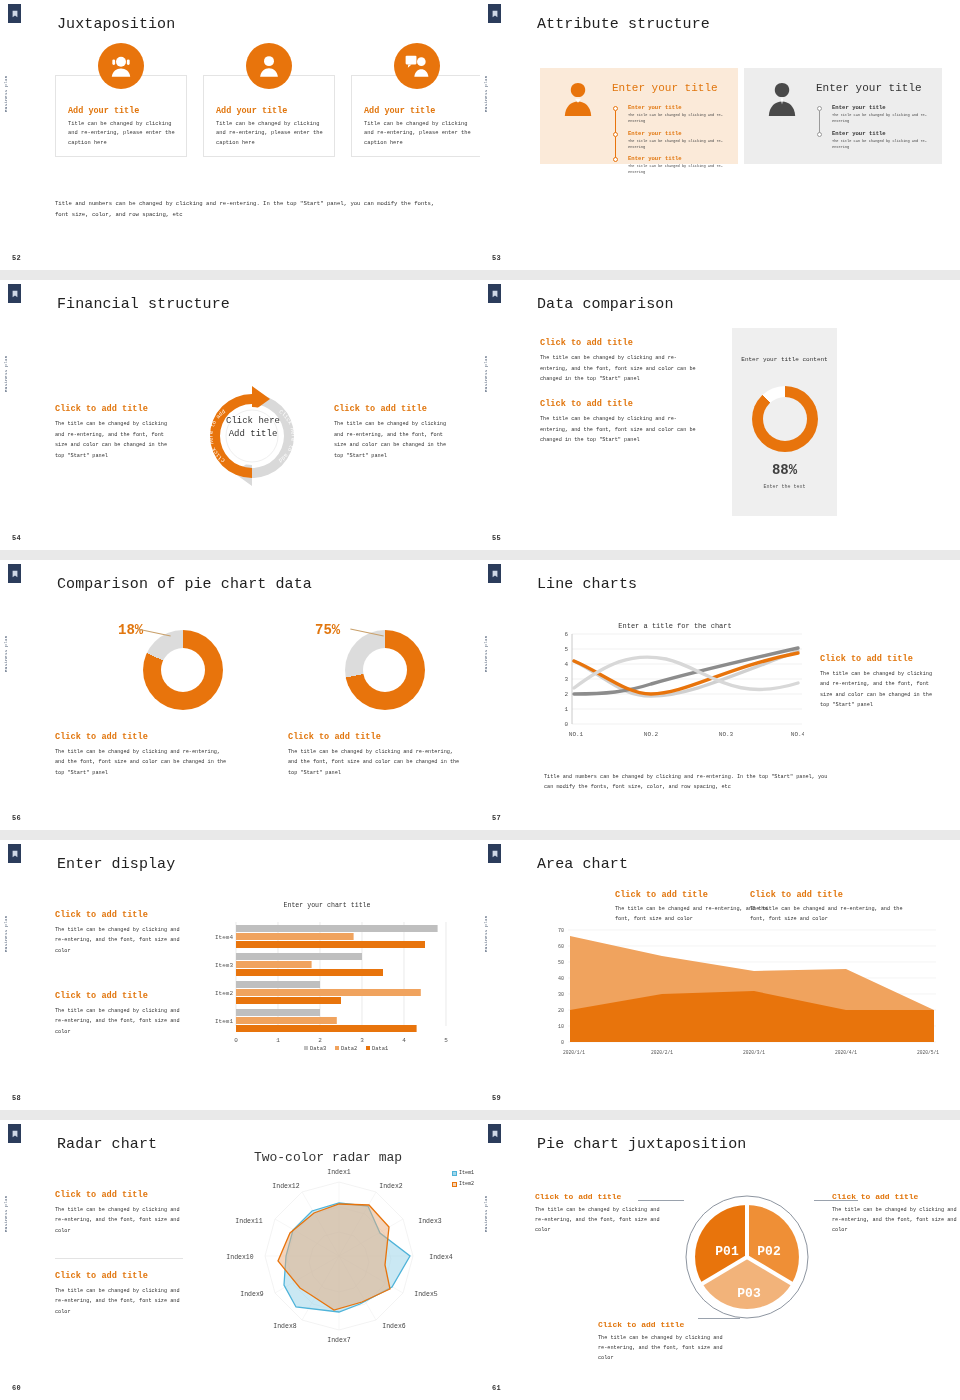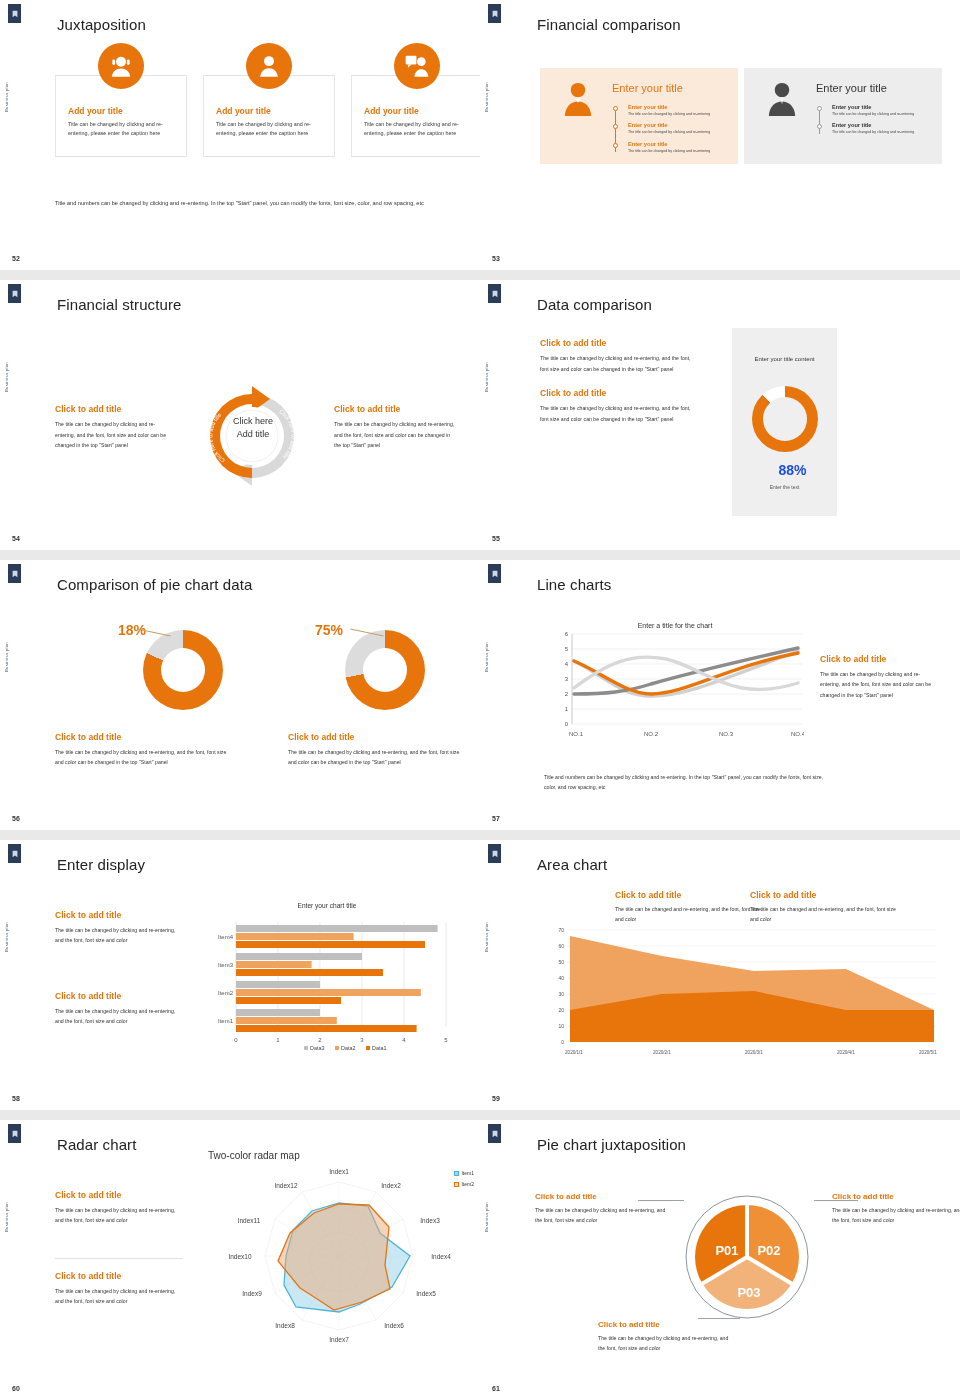--- a/index.html
+++ b/index.html
@@ -2,21 +2,21 @@
 <html><head>
 <meta charset="utf-8">
 <style>
   * { box-sizing: border-box; margin:0; padding:0; }
   body {
     width: 960px; height: 1400px;
     background: #e9e9e9;
     font-family: "Liberation Sans", sans-serif;
     overflow: hidden;
   }
-  .grid { display: grid; grid-template-columns: 480px 480px; grid-auto-rows: 280px; }
+  .grid { display: grid; grid-template-columns: 480px 480px; grid-auto-rows: 280px; font-family: Liberation Mono, monospace; }
   .slide { position: relative; background: #fff; width: 480px; height: 270px; overflow: hidden; }
   .slide.row-last { height: 280px; }
   .badge { position:absolute; left:8px; top:4px; width:13px; height:19px; background:#2b3c5b; display:flex; align-items:center; justify-content:center; }
   .badge svg { width:8px; height:8px; }
   .vlabel { position:absolute; left:4px; top:112px; font-size:4.2px; color:#4a5a72; letter-spacing:.3px;
             transform: rotate(-90deg); transform-origin: left top; white-space:nowrap; }
   .pagenum { position:absolute; left:12px; bottom:8px; font-size:7px; color:#333; font-weight:bold; letter-spacing:.2px;}
   .stitle { position:absolute; left:57px; top:16px; font-size:15px; color:#222; font-weight:normal; letter-spacing:.1px; }
   .orange { color:#e1760e; }
 
@@ -53,21 +53,21 @@
 
   
   .s55 .lefttxt { position:absolute; left:60px; top:58px; width:160px;}
   .s55 .h { font-size:8.6px; font-weight:bold; color:#e1760e; margin-bottom:5px;}
   .s55 .p { font-size:5.2px; color:#333; line-height:2.05; margin-bottom:14px;}
   .s55 .box { position:absolute; top:48px; width:105px; height:188px; background:#efefef; }
   .s55 .b1 { left:252px; } .s55 .b2 { left:365px; }
   .s55 .bt { position:absolute; top:28px; left:0; width:100%; text-align:center; font-size:6px; color:#333;}
   .s55 .donut { position:absolute; top:58px; left:50%; transform:translateX(-50%); width:66px; height:66px; border-radius:50%;}
   .s55 .dhole { position:absolute; left:50%; top:50%; transform:translate(-50%,-50%); width:44px;height:44px;border-radius:50%;background:#efefef;}
-  .s55 .pct { position:absolute; top:134px; left:8px; width:100%; text-align:center; font-size:14px; font-weight:bold; color:#1d4ed8;}
+  .s55 .pct { position:absolute; top:134px; left:0; width:100%; text-align:center; font-size:14px; font-weight:bold; color:#404040;}
   .s55 .sub { position:absolute; top:156px; left:0; width:100%; text-align:center; font-size:5px; color:#555;}
 
   
   .s56 .pieWrap { position:absolute; top:70px; width:80px; height:80px; }
   .s56 .p1 { left:143px; } .s56 .p2 { left:345px; }
   .s56 .pie { width:80px;height:80px;border-radius:50%; }
   .s56 .hole { position:absolute; left:50%;top:50%;transform:translate(-50%,-50%); width:44px;height:44px;border-radius:50%;background:#fff;}
   .s56 .plabel { position:absolute; font-size:14px; font-weight:bold; color:#e1760e;}
   .s56 .leader { position:absolute; border-top:0.8px solid #c9a06a; }
   .s56 .blk { position:absolute; top:172px; width:172px;}
@@ -98,21 +98,21 @@
   .s59 .p { font-size:5.2px; color:#333; line-height:2.0;}
   .s59 .chart { position:absolute; left:58px; top:82px; width:402px; height:145px; }
 
   
   .s60 .blk { position:absolute; left:55px; width:128px;}
   .s60 .k1 { top:70px; } .s60 .k2 { top:151px; }
   .s60 .sep { position:absolute; left:55px; top:138px; width:128px; border-top:1px solid #e3e3e3;}
   .s60 .h { font-size:8.6px; font-weight:bold; color:#e1760e; margin-bottom:5px;}
   .s60 .p { font-size:5.2px; color:#333; line-height:2.0;}
   .s60 .chart { position:absolute; left:208px; top:45px; width:262px; height:225px;}
-  .s60 .ctitle { position:absolute; left:208px; top:30px; width:240px; font-size:10px; color:#333;}
+  .s60 .ctitle { position:absolute; left:208px; top:30px; width:240px; text-align:center; font-size:13px; color:#333;}
   .s60 .legend { position:absolute; right:6px; top:50px; font-size:5px; color:#333;}
   .s60 .lgi { display:flex; align-items:center; gap:2px; margin-bottom:5px;}
   .s60 .sw { width:5px;height:5px;display:inline-block; }
 
   
   .s61 .blk { position:absolute; width:132px;}
   .s61 .k1 { left:55px; top:72px;} .s61 .k2 { left:352px; top:72px;} .s61 .k3 { left:118px; top:200px;}
   .s61 .h { font-size:8px; font-weight:bold; color:#e1760e; margin-bottom:4px;}
   .s61 .p { font-size:5.2px; color:#333; line-height:1.95;}
   .s61 .pie { position:absolute; left:203px; top:73px; width:128px; height:128px;}
@@ -172,21 +172,21 @@
     <div class="pagenum">52</div>
   </div>
 
   <div class="slide s53">
     <div class="badge">
       <svg viewBox="0 0 10 10">
           <path d="M2 1h6v8L5 6.8 2 9z" fill="#cfd8e6"></path>
         </svg>
     </div>
     <div class="vlabel">Business plan</div>
-    <div class="stitle">Financial comparison</div>
+    <div class="stitle">Attribute structure</div>
 
     <div class="panelL">
       <div class="person">
         <svg viewBox="0 0 24 24" fill="#e8740c">
             <path d="M12 2c3 0 4.8 2 4.8 4.6 0 2.7-2 4.8-4.8 4.8S7.2 9.3 7.2 6.6C7.2 4 9 2 12 2z"></path>
             <path d="M3.2 24c.4-6.4 4.3-9.6 8.8-9.6s8.4 3.2 8.8 9.6z"></path>
             <path d="M10 12.5h4l-2 2.6z" fill="#fff"></path>
           </svg>
       </div>
       <div class="hd orange">Enter your title</div>

